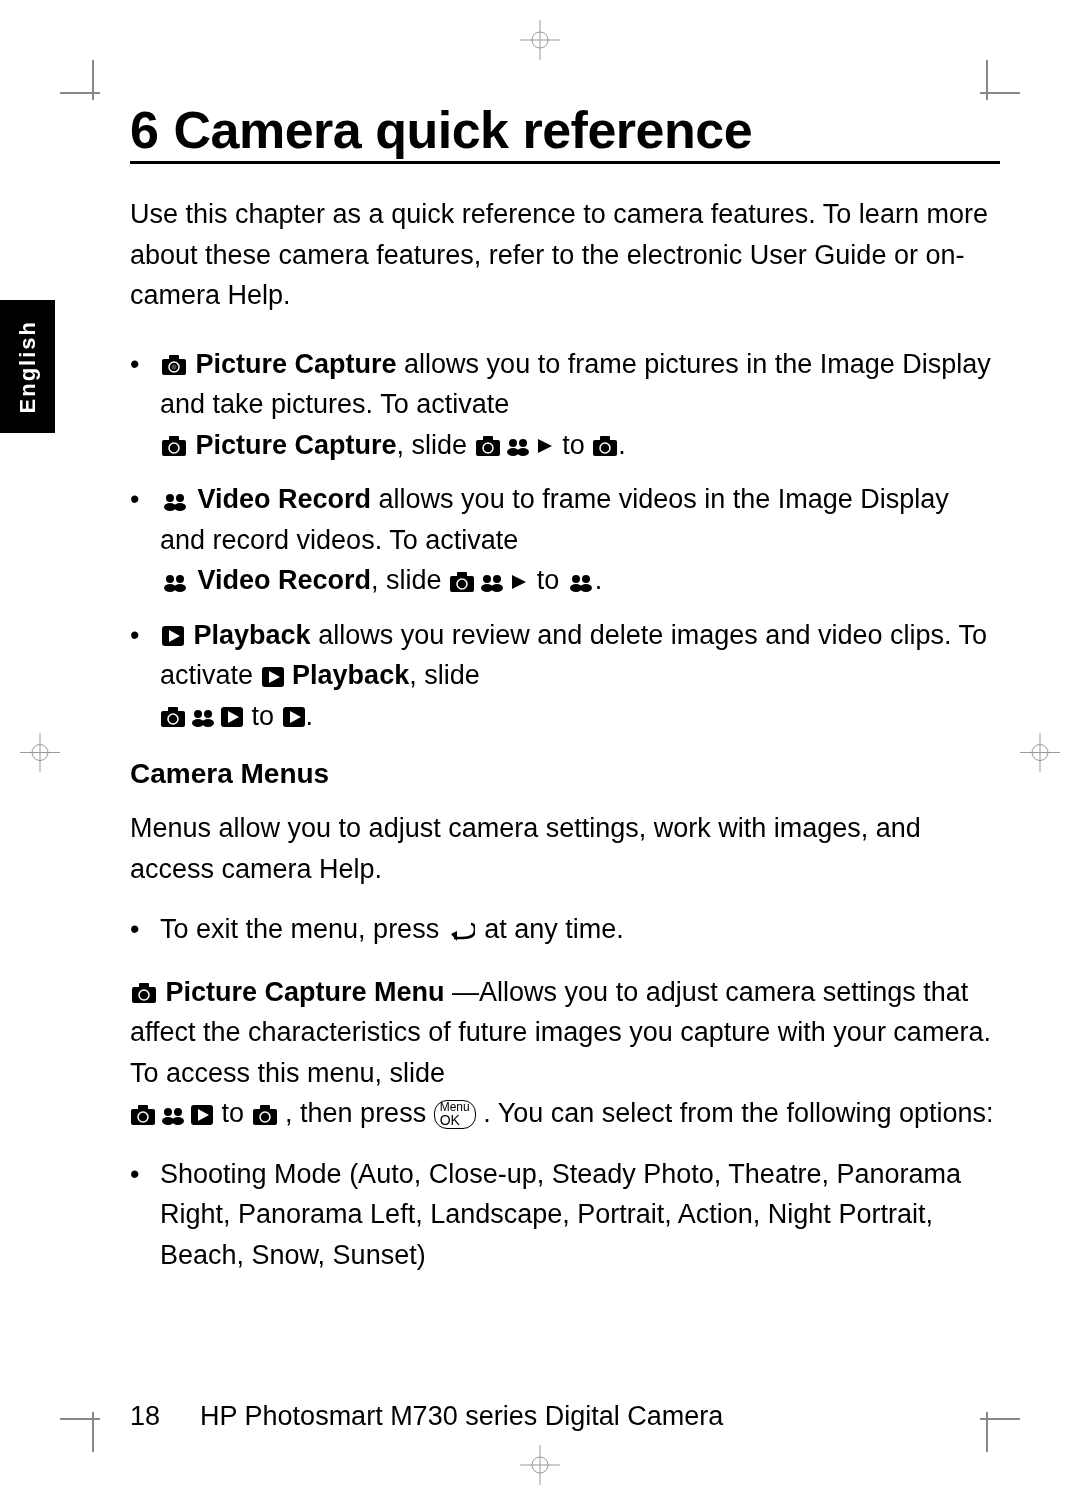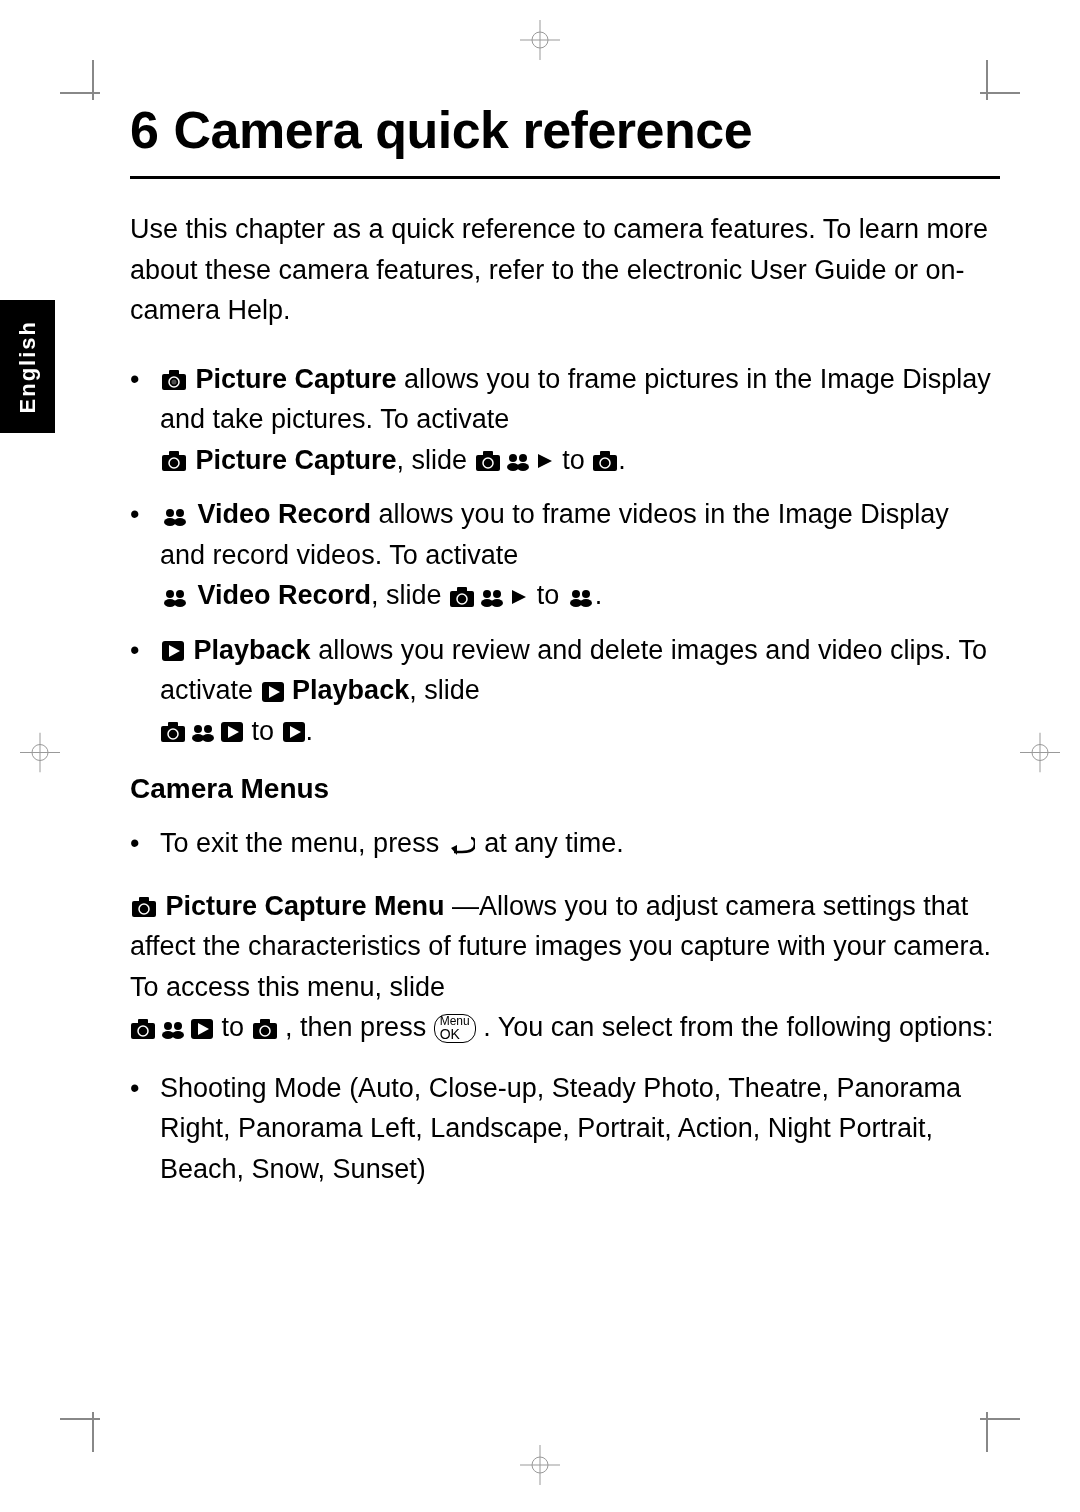--- a/index.html
+++ b/index.html
@@ -53,21 +53,21 @@
       top: 100px;
       left: 130px;
       right: 80px;
       bottom: 100px;
     }
 
     
     .chapter-heading {
       font-size: 52px;
       font-weight: bold;
-      padding-bottom: 16px;
+      padding-bottom: 1px;
       border-bottom: 3px solid #000;
       margin-bottom: 30px;
       letter-spacing: -0.5px;
     }
     .chapter-number {
       margin-right: 15px;
     }
 
     
     .intro-para {
@@ -441,20 +441,21 @@
           <svg width="22" height="20" viewBox="0 0 22 20" style="display:inline-block;vertical-align:middle;margin:0 1px;">
             <rect x="0" y="0" width="22" height="20" rx="3" fill="#000"></rect>
             <polygon points="7,4 18,10 7,16" fill="#fff"></polygon>
           </svg>.
         </li>
       </ul>
     </div>
 
     <div class="subsection">
       <p class="section-heading">Camera Menus</p>
+      <p class="para-block">Menus allow you to adjust camera settings, work with images, and access camera Help.</p>
 
       <ul class="bullet-list">
         <li>
           <span>To exit the menu, press
             <svg width="26" height="22" viewBox="0 0 26 22" style="display:inline-block;vertical-align:middle;margin:0 2px;">
               <path d="M22 4 Q26 4 26 10 Q26 18 13 18 L5 18" stroke="#000" stroke-width="2.5" fill="none"></path>
               <polygon points="2,14 8,11 8,21" fill="#000"></polygon>
             </svg>
             at any time.
           </span>
@@ -504,14 +505,18 @@
 
       <ul class="indent-list">
         <li>
           <span>Shooting Mode (Auto, Close-up, Steady Photo, Theatre, Panorama Right, Panorama Left, Landscape, Portrait, Action, Night Portrait, Beach, Snow, Sunset)</span>
         </li>
       </ul>
     </div>
 
   </div>
 
+  <div class="page-footer">
+    <span class="page-number">18</span>
+    <span class="footer-product">HP Photosmart M730 series Digital Camera</span>
+  </div>
 
 </div>
 
 </body></html>

